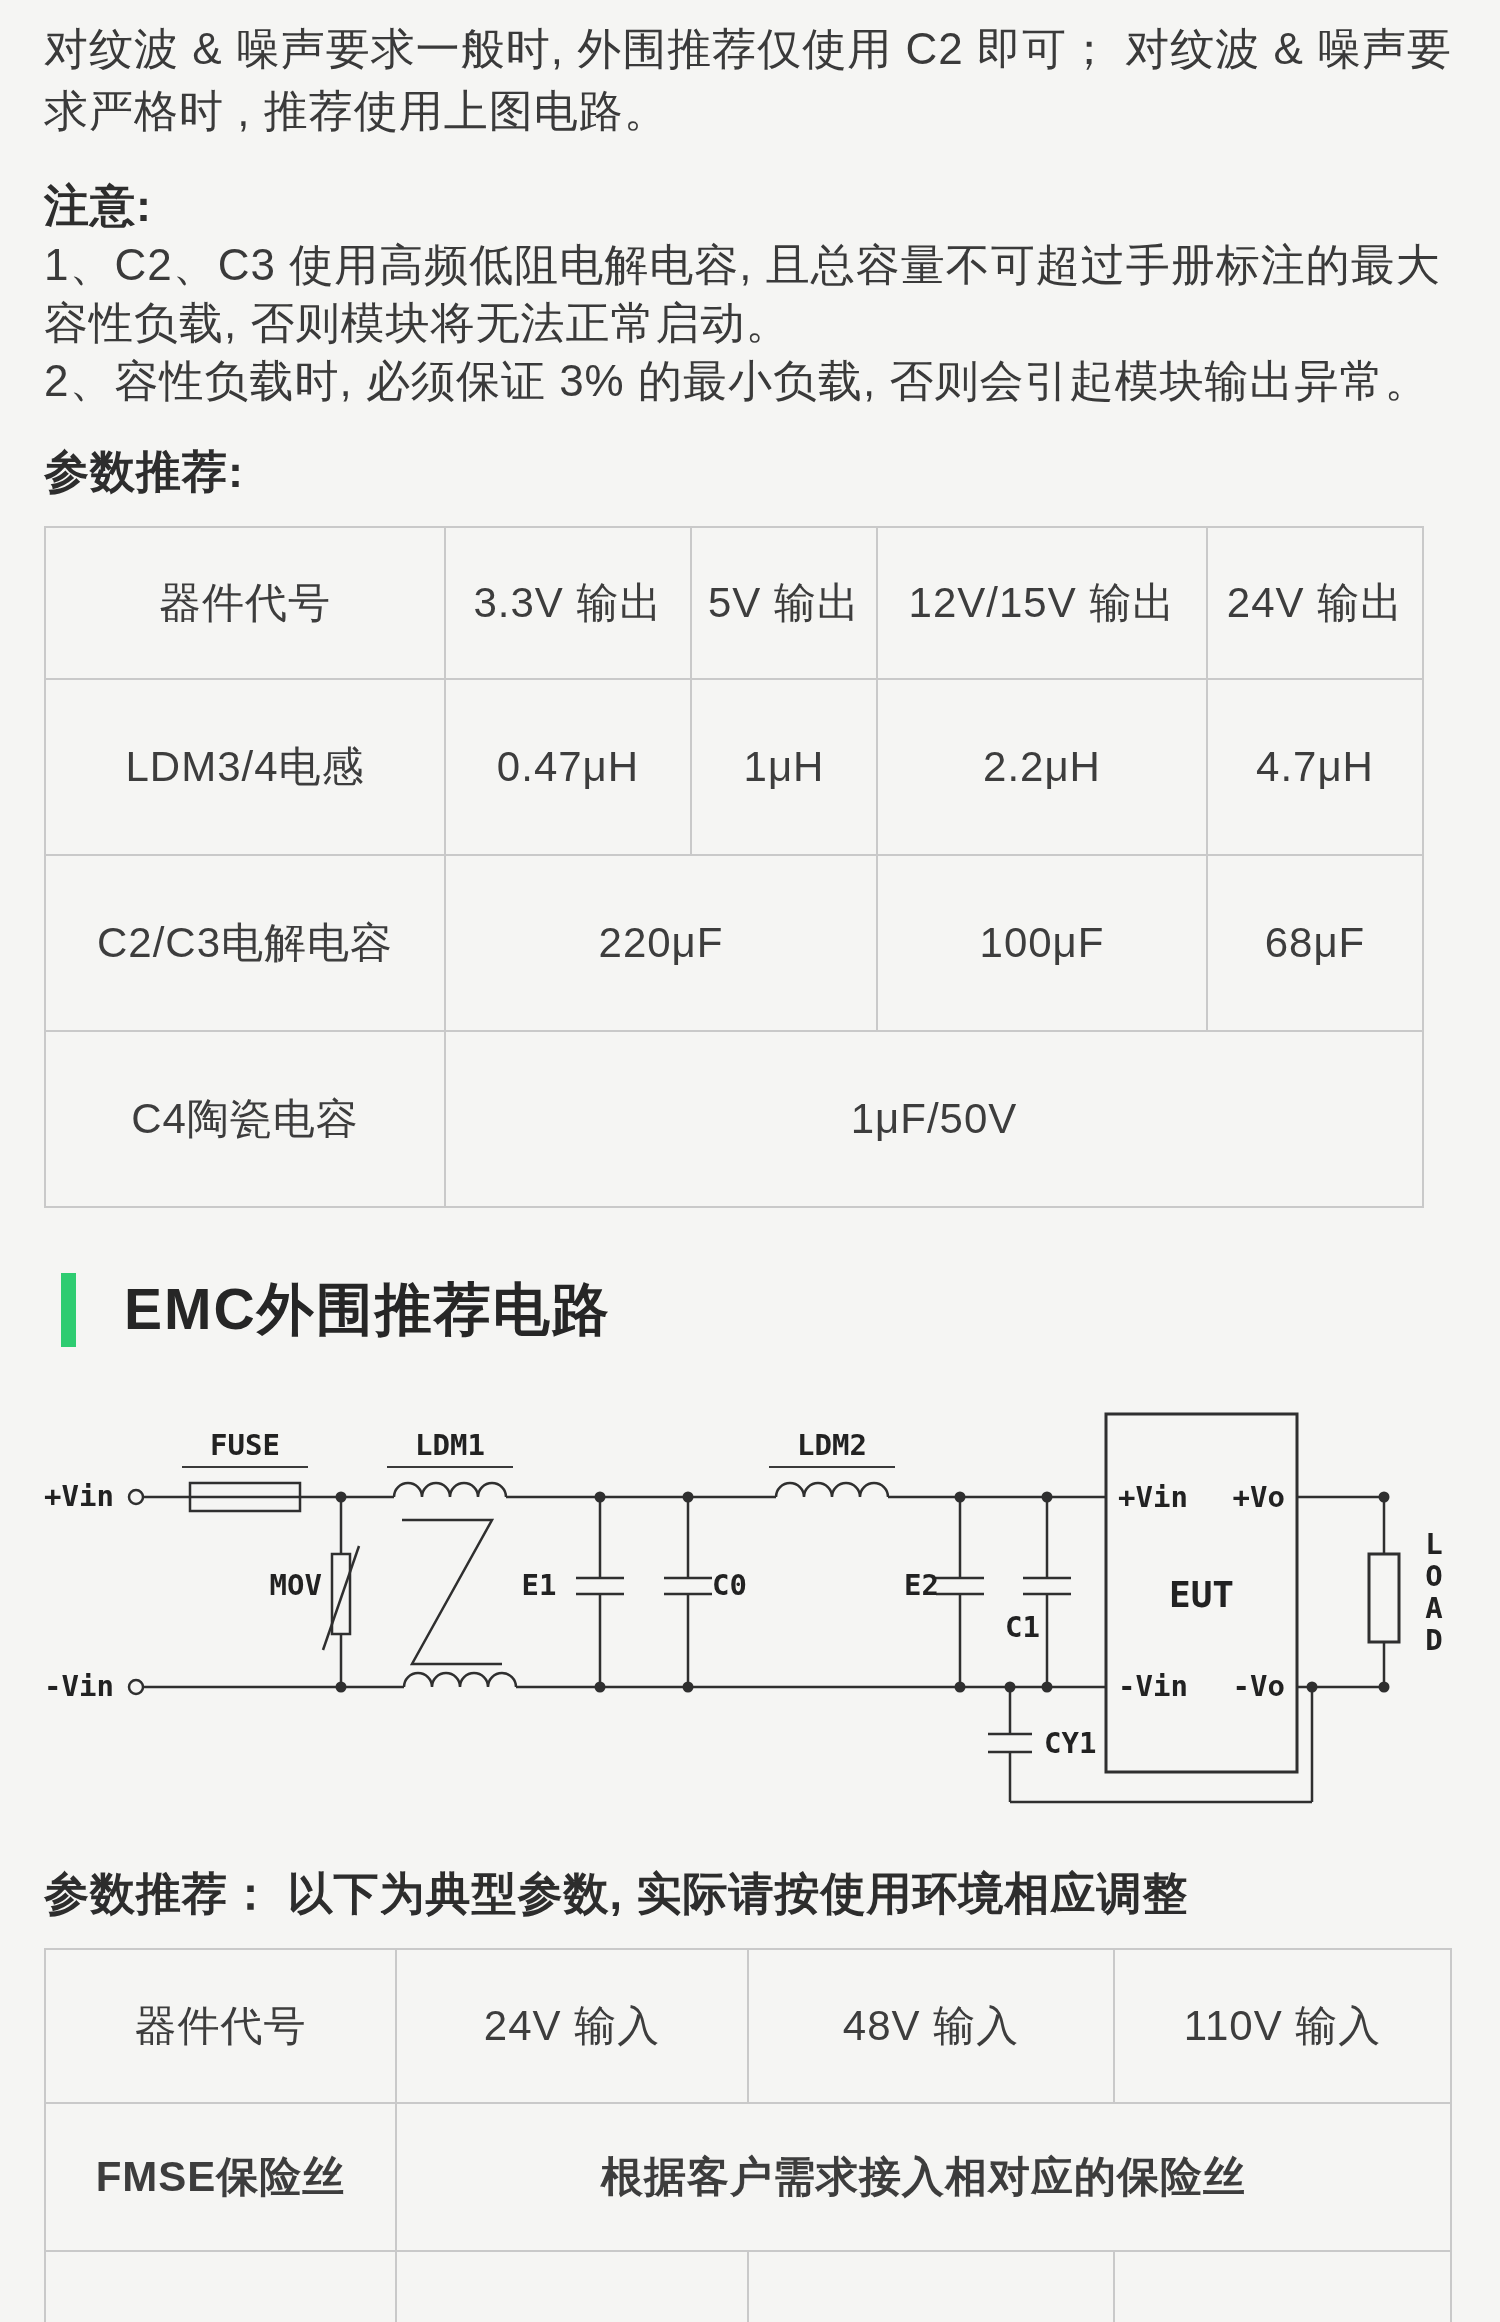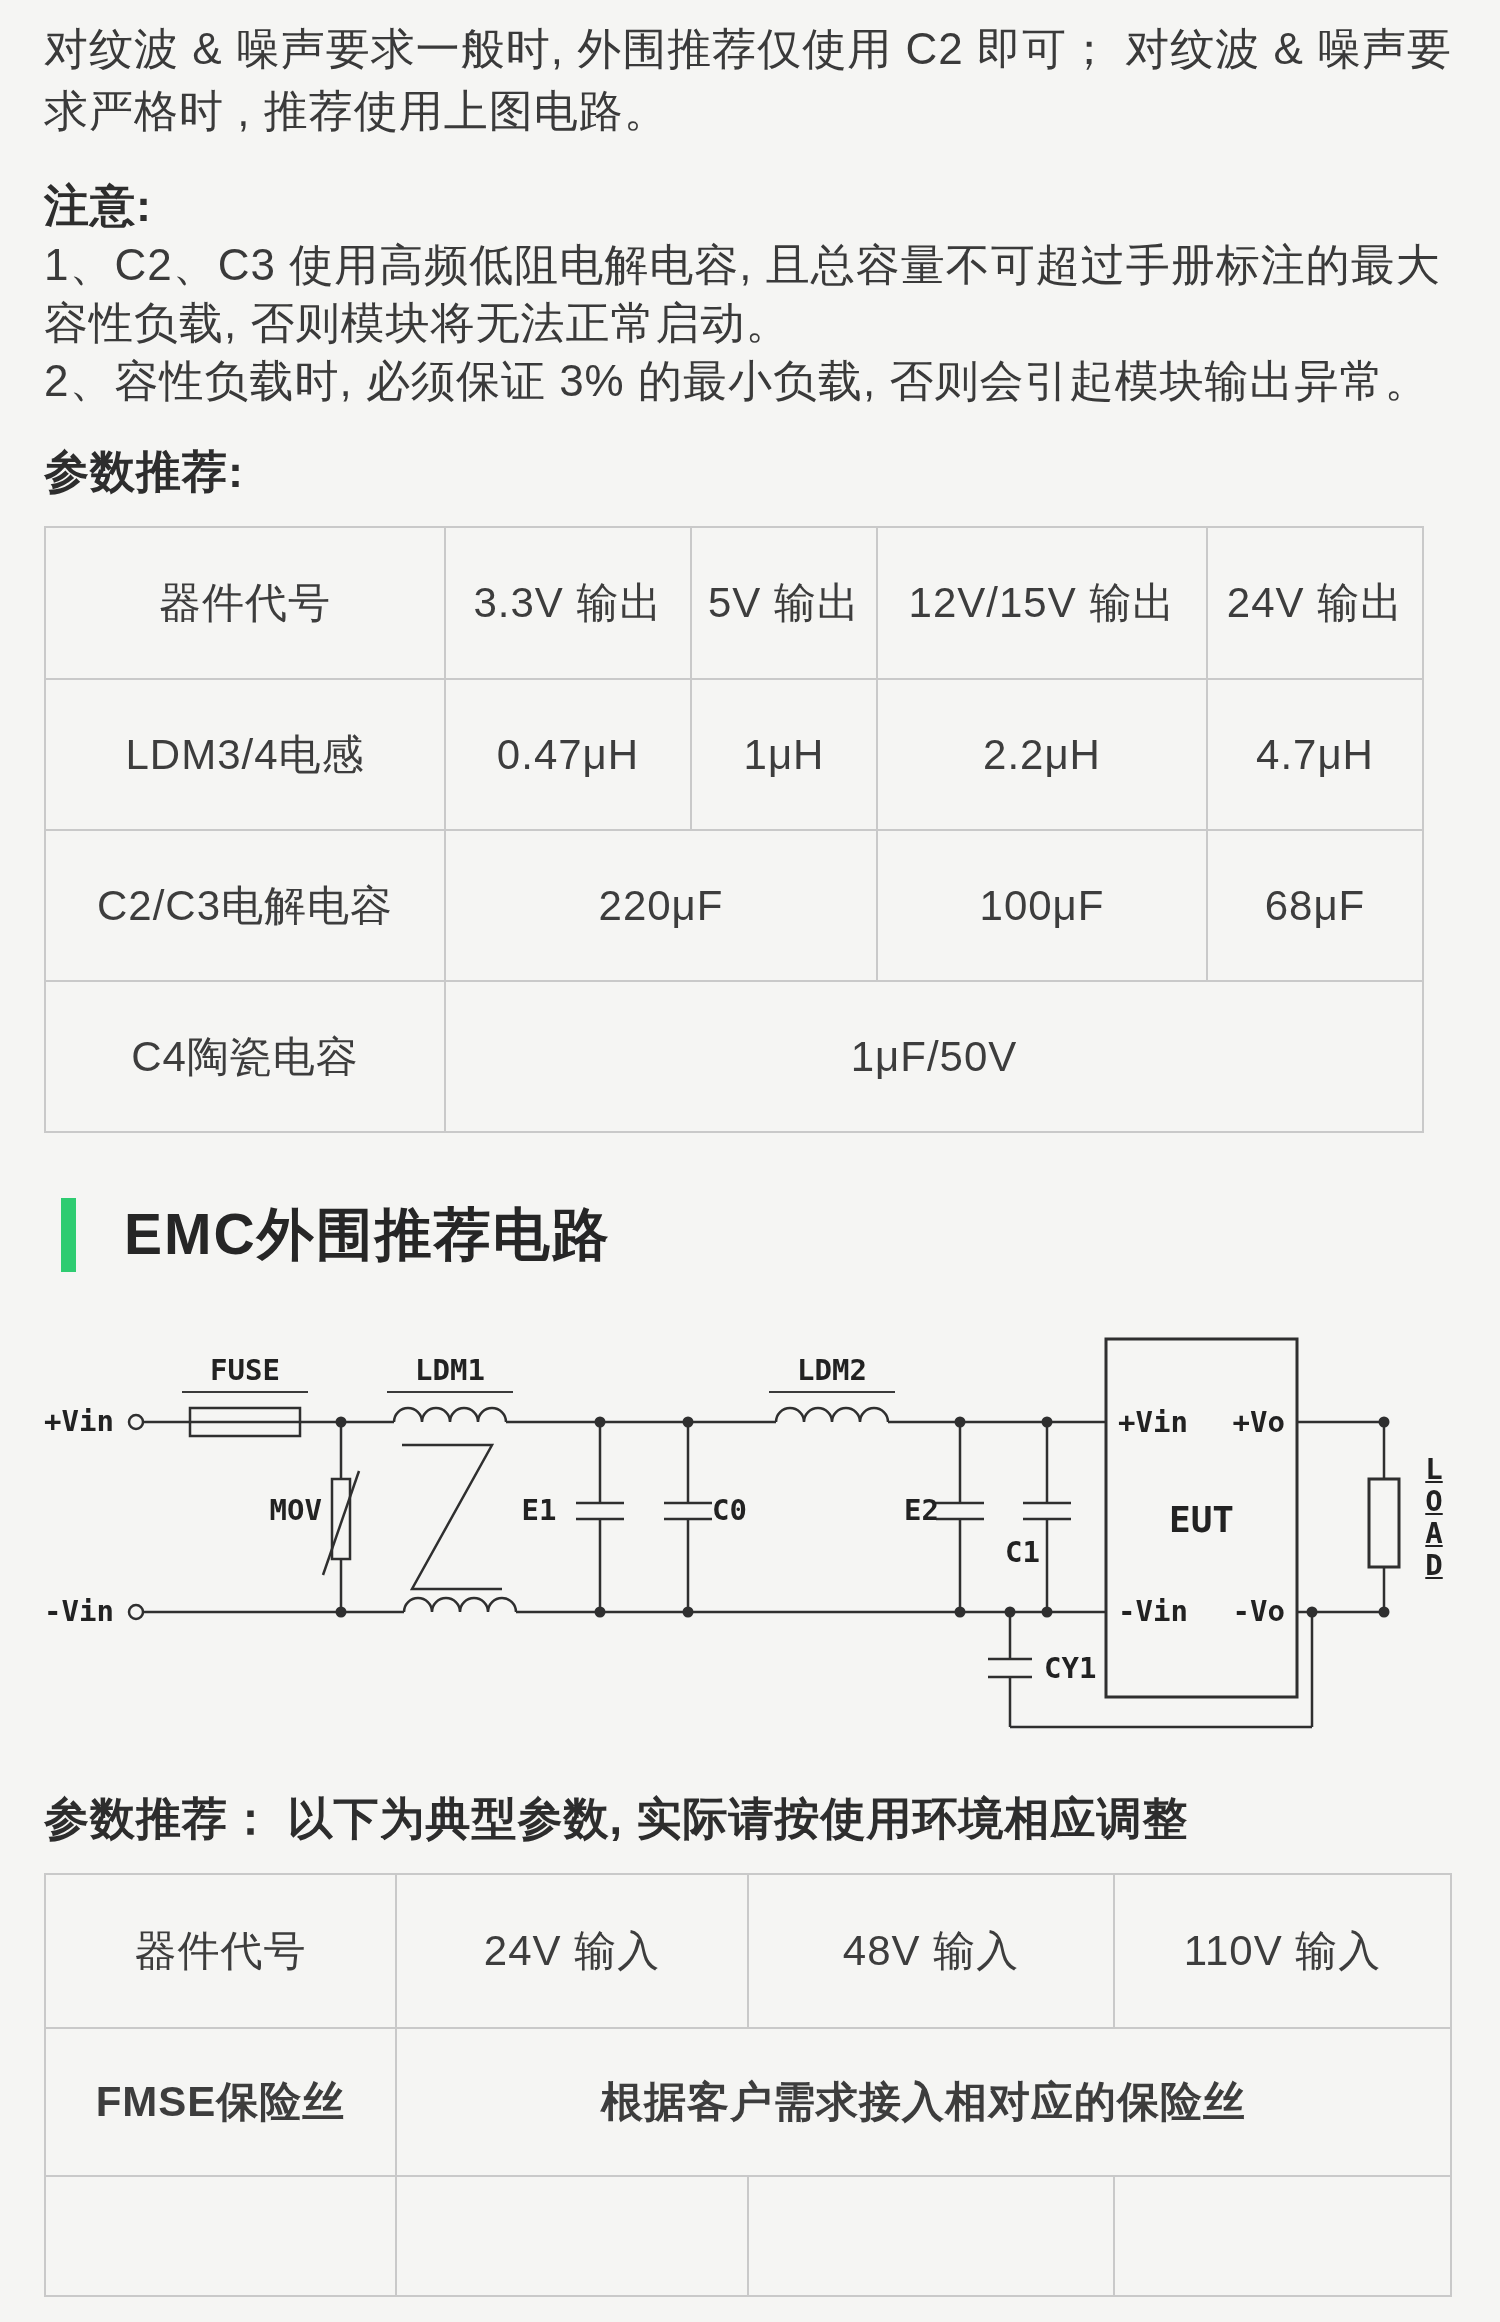--- a/index.html
+++ b/index.html
@@ -19,21 +19,21 @@
 
   
   table.ptable { border-collapse:collapse; table-layout:fixed; margin-top:24px; }
   table.ptable td {
     border:2px solid #c9c9c9;
     text-align:center; vertical-align:middle;
     font-size:42px; color:#3d3d3d; letter-spacing:1px;
   }
   #table1 { width:1378px; }
   #table1 tr.hdr td { height:152px; }
-  #table1 tr.row td { height:151px; }
+  #table1 tr.row td { height:176px; }
   #table2 { width:1406px; }
   #table2 tr.hdr td { height:154px; }
   #table2 tr.row td { height:148px;font-weight:bold; }
   #table2 tr.cutrow td { height:120px; }
 
   
   .emc-header { display:flex; align-items:center; margin-top:62px; height:80px;padding-left:17px; }
   .green-bar { display:inline-block; width:15px; height:74px; background:#2ecc71; }
   .emc-title { font-size:57px; font-weight:700; color:#262626; margin-left:48px; letter-spacing:2px; }
 
@@ -58,21 +58,21 @@
   .lbl-e2       { left:825px;  top:166px; width:70px; text-align:right; }
   .lbl-c1       { left:940px;  top:208px; width:56px; text-align:right; }
   .lbl-cy1      { left:1000px; top:324px; }
   .lbl-eut      { left:1105px; top:172px; width:105px; text-align:center; font-size:36px; }
   .lbl-eut-vin-pos { left:1074px; top:78px; }
   .lbl-eut-vo-pos  { left:1171px; top:78px; width:70px; text-align:right; }
   .lbl-eut-vin-neg { left:1074px; top:267px; }
   .lbl-eut-vo-neg  { left:1171px; top:267px; width:70px; text-align:right; }
   .lbl-load {
     left:1378px; top:126px; width:24px;
-    word-break:break-all; line-height:32px; text-align:center; white-space:normal;text-decoration:underline;
+    word-break:break-all; line-height:32px; text-align:center; white-space:normal;
   }
 </style>
 </head>
 <body>
 
 <div class="page">
 
   <p class="intro">对纹波 &amp; 噪声要求一般时, 外围推荐仅使用 C2 即可； 对纹波 &amp; 噪声要求严格时 , 推荐使用上图电路。</p>
 
   <h2 class="h-bold notice-title">注意:</h2>

